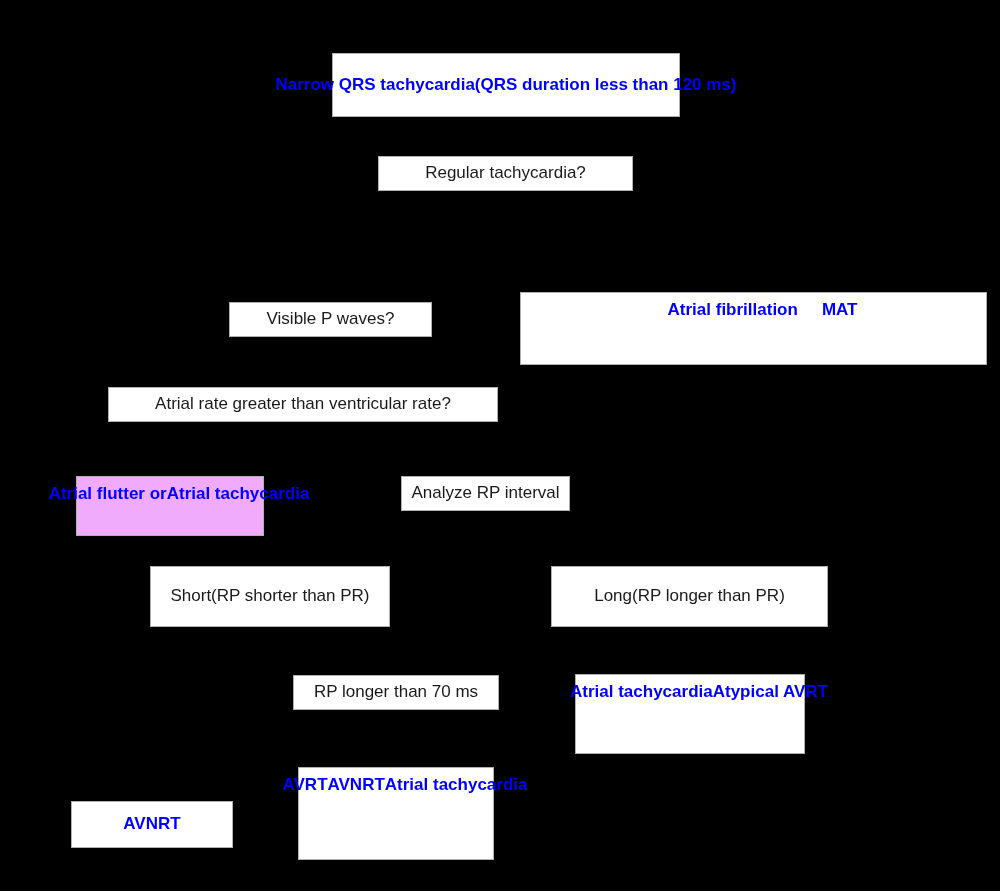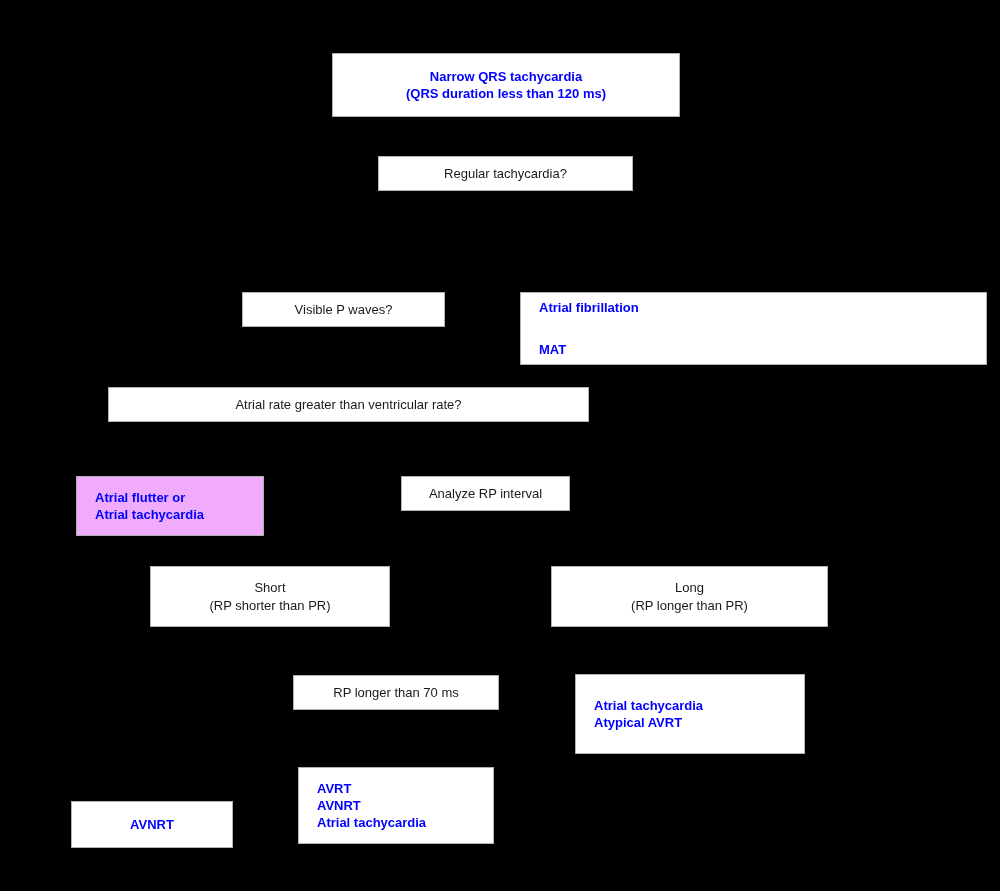--- a/index.html
+++ b/index.html
@@ -15,24 +15,24 @@
     background: #000000;
     overflow: hidden;
     font-family: "Liberation Sans", sans-serif;
   }
   .node {
     position: absolute;
     box-sizing: border-box;
     background: #ffffff;
     border: 1px solid #b0b0b0;
     display: flex;
-    flex-direction: column;
+    flex-direction: row;
     justify-content: center;
     color: #1a1a1a;
-    font-size: 13px;
+    font-size: 17px;
     line-height: 1.32;
     font-weight: normal;
     white-space: pre;
   }
   .node.center {
     align-items: center;
     text-align: center;
     padding: 4px 10px;
   }
   .node.left {
@@ -47,24 +47,24 @@
   .node .line {
     display: block;
   }
 </style>
 </head>
 <body>
 
 <div id="canvas" style="background: rgb(0, 0, 0);">
     <div class="node center blue" style="left: 332px; top: 53px; width: 348px; height: 64px; background: rgb(255, 255, 255); border-color: rgb(176, 176, 176); color: rgb(0, 0, 255);"><span class="line">Narrow QRS tachycardia</span><span class="line">(QRS duration less than 120 ms)</span></div>
     <div class="node center" style="left: 378px; top: 156px; width: 255px; height: 35px; background: rgb(255, 255, 255); border-color: rgb(176, 176, 176); color: rgb(26, 26, 26);"><span class="line">Regular tachycardia?</span></div>
-    <div class="node center" style="left: 229px; top: 292px; width: 203px; height: 35px; background: rgb(255, 255, 255); border-color: rgb(176, 176, 176); color: rgb(26, 26, 26); margin-left: 13px;"><span class="line">Visible P waves?</span></div>
+    <div class="node center" style="left: 229px; top: 302px; width: 203px; height: 35px; background: rgb(255, 255, 255); border-color: rgb(176, 176, 176); color: rgb(26, 26, 26);"><span class="line">Visible P waves?</span></div>
     <div class="node left blue" style="left: 520px; top: 292px; width: 467px; height: 73px; background: rgb(255, 255, 255); border-color: rgb(176, 176, 176); color: rgb(0, 0, 255); gap: 24px;"><span class="line">Atrial fibrillation</span><span class="line">MAT</span></div>
-    <div class="node center" style="left: 108px; top: 387px; width: 481px; height: 35px; background: rgb(255, 255, 255); border-color: rgb(176, 176, 176); color: rgb(26, 26, 26);"><span class="line">Atrial rate greater than ventricular rate?</span></div>
+    <div class="node center" style="left: 108px; top: 387px; width: 390px; height: 35px; background: rgb(255, 255, 255); border-color: rgb(176, 176, 176); color: rgb(26, 26, 26);"><span class="line">Atrial rate greater than ventricular rate?</span></div>
     <div class="node left blue" style="left: 76px; top: 476px; width: 188px; height: 60px; background: #f0abfc; border-color: rgb(176, 176, 176); color: rgb(0, 0, 255);"><span class="line">Atrial flutter or</span><span class="line">Atrial tachycardia</span></div>
     <div class="node center" style="left: 150px; top: 566px; width: 240px; height: 61px; background: rgb(255, 255, 255); border-color: rgb(176, 176, 176); color: rgb(26, 26, 26);"><span class="line">Short</span><span class="line">(RP shorter than PR)</span></div>
     <div class="node center" style="left: 401px; top: 476px; width: 169px; height: 35px; background: rgb(255, 255, 255); border-color: rgb(176, 176, 176); color: rgb(26, 26, 26);"><span class="line">Analyze RP interval</span></div>
     <div class="node center" style="left: 551px; top: 566px; width: 277px; height: 61px; background: rgb(255, 255, 255); border-color: rgb(176, 176, 176); color: rgb(26, 26, 26);"><span class="line">Long</span><span class="line">(RP longer than PR)</span></div>
     <div class="node center" style="left: 293px; top: 675px; width: 206px; height: 35px; background: rgb(255, 255, 255); border-color: rgb(176, 176, 176); color: rgb(26, 26, 26);"><span class="line">RP longer than 70 ms</span></div>
     <div class="node left blue" style="left: 575px; top: 674px; width: 230px; height: 80px; background: rgb(255, 255, 255); border-color: rgb(176, 176, 176); color: rgb(0, 0, 255);"><span class="line">Atrial tachycardia</span><span class="line">Atypical AVRT</span></div>
     <div class="node center blue" style="left: 71px; top: 801px; width: 162px; height: 47px; background: rgb(255, 255, 255); border-color: rgb(176, 176, 176); color: rgb(0, 0, 255);"><span class="line">AVNRT</span></div>
-    <div class="node left blue" style="left: 298px; top: 767px; width: 196px; height: 77px; background: rgb(255, 255, 255); border-color: rgb(176, 176, 176); color: rgb(0, 0, 255);"><span class="line">AVRT</span><span class="line">AVNRT</span><span class="line">Atrial tachycardia</span></div>
+    <div class="node left blue" style="left: 298px; top: 767px; width: 196px; height: 93px; background: rgb(255, 255, 255); border-color: rgb(176, 176, 176); color: rgb(0, 0, 255);"><span class="line">AVRT</span><span class="line">AVNRT</span><span class="line">Atrial tachycardia</span></div>
   </div>
 
 </body></html>

